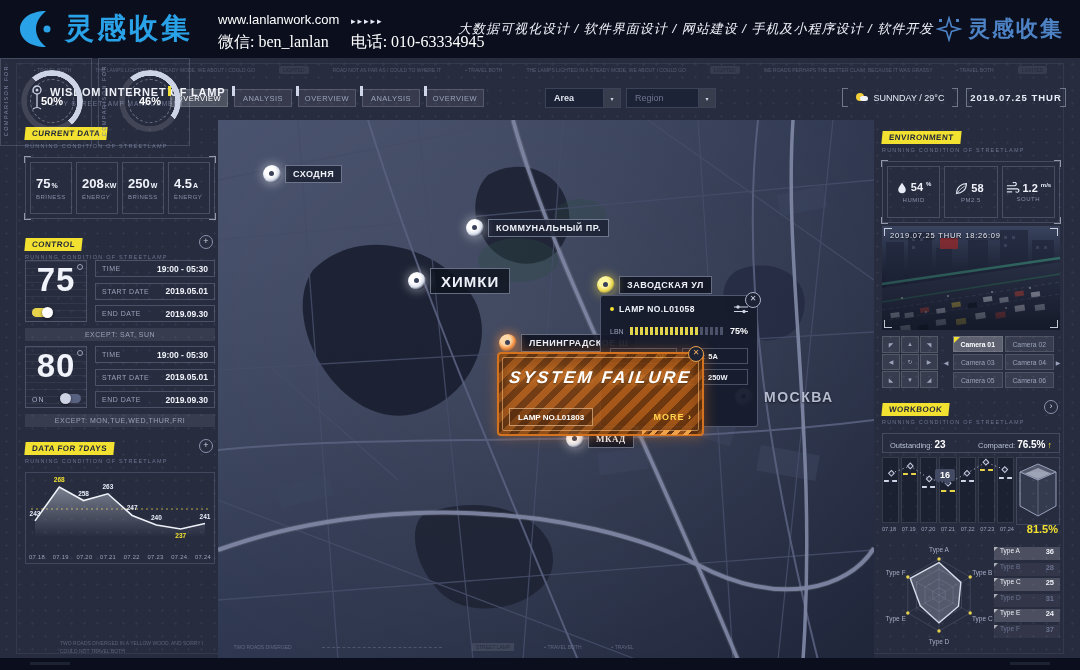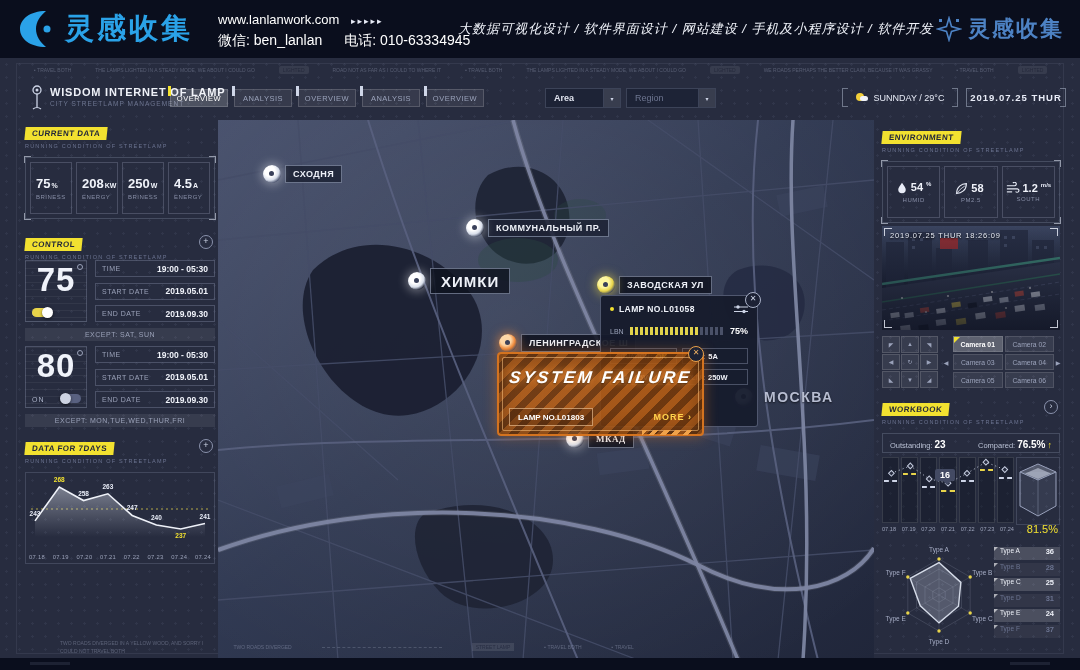--- a/index.html
+++ b/index.html
@@ -6,21 +6,21 @@
   #stage{position:relative;width:1080px;height:670px;overflow:hidden;
     font-family:"Liberation Sans","DejaVu Sans",sans-serif;color:#e8ecf7;
     background:#272c3f;}
   
   .banner{position:absolute;top:0;left:0;right:0;height:58px;background:#0a0e1d;z-index:50;}
   .logo-wrap{position:absolute;left:16px;top:9px;display:flex;align-items:center;}
   .logo-text{font-size:29px;font-weight:bold;color:#2aa2e8;letter-spacing:3px;margin-left:7px;}
   .contact{position:absolute;left:218px;top:10px;color:#fff;line-height:1.5;}
   .site-line{font-size:13px;}
   .arrows{font-size:9px;letter-spacing:2px;color:#e8ecf7;margin-left:8px;}
-  .wechat-line{font-size:14px;}
+  .wechat-line{font-size:16px;font-family:Liberation Serif, serif;}
   .wechat-line span{margin-right:18px;}
   .services{position:absolute;left:458px;top:20px;font-style:italic;font-size:13px;color:#f0f3fa;letter-spacing:1px;white-space:nowrap;}
   .collect{position:absolute;right:16px;top:14px;display:flex;align-items:center;gap:6px;color:#4d82c4;font-weight:bold;font-size:22px;letter-spacing:2px;}
   
   .dash{position:absolute;top:58px;left:0;right:0;bottom:0;background:#272c3f;
     background-image:radial-gradient(circle,rgba(175,185,215,0.07) 1px,transparent 1.3px);
     background-size:13px 13px;}
   .dash-frame{position:absolute;inset:5px 16px 16px 16px;border:1px solid rgba(170,180,210,0.10);pointer-events:none;}
   .decor-top{position:absolute;top:5px;left:34px;right:30px;height:14px;display:flex;gap:24px;align-items:center;font-size:5px;color:#aab2cc;opacity:.35;white-space:nowrap;overflow:hidden;}
   .decor-top .chip{background:rgba(255,255,255,.22);color:#1c2135;padding:1px 4px;border-radius:2px;}
@@ -186,21 +186,21 @@
   #wb-bars{position:absolute;left:0;top:0;width:132px;height:66px;display:flex;gap:2px;}
   .wb-col{position:relative;flex:1;border:1px solid rgba(255,255,255,0.12);background:rgba(10,14,26,0.35);}
   .wb-level{position:absolute;left:1px;right:1px;height:0;border-top:2px dashed #cdd4e6;}
   .wb-level.yellow{border-top-color:#e8d44a;}
   #wb-line{position:absolute;left:0;top:0;z-index:2;}
   .wb-tip{position:absolute;left:53px;top:12px;z-index:3;background:#434a63;border-radius:2px;color:#fff;font-size:9px;font-weight:bold;padding:1px 5px;}
   .wb-tip::after{content:"";position:absolute;left:8px;bottom:-4px;border:4px solid transparent;border-top-color:#434a63;border-bottom:none;}
   .wb-cube{position:absolute;right:0;top:0;width:42px;height:66px;border:1px solid rgba(160,170,195,0.22);display:flex;align-items:center;justify-content:center;}
   .wdates{position:relative;margin-top:3px;width:132px;display:flex;justify-content:space-between;}
   .wdates span{font-size:5.6px;color:#9aa1b8;}
-  .wb-pct{position:absolute;right:2px;bottom:-3px;font-size:11px;font-weight:normal;color:#f2e130;}
+  .wb-pct{position:absolute;right:2px;bottom:-3px;font-size:11px;font-weight:bold;color:#f2e130;}
   
   .p-radar{left:882px;top:487px;width:178px;height:104px;}
   #radar-wrap{position:absolute;left:0;top:0;width:112px;height:104px;}
   #radar-wrap .rlabel{position:absolute;transform:translate(-50%,-50%);font-size:6.5px;color:#a7aec6;white-space:nowrap;}
   .typelist{position:absolute;left:112px;top:2px;width:66px;display:flex;flex-direction:column;gap:2.5px;}
   .trow{position:relative;height:13px;display:flex;align-items:flex-start;justify-content:space-between;padding:0 6px;box-sizing:border-box;cursor:pointer;background:rgba(255,255,255,0.05);color:#6b7390;}
   .trow.hl{background:rgba(255,255,255,0.17);color:#eef1f8;}
   .trow::before{content:"";position:absolute;left:0;top:0;border:2.5px solid transparent;border-left-color:rgba(255,255,255,.6);border-top-color:rgba(255,255,255,.6);}
   .trow .tl{font-size:6.5px;}
   .trow .tv{font-size:7.5px;font-weight:bold;}
@@ -411,20 +411,34 @@
             <span>07.20</span>
             <span>07.21</span>
             <span>07.22</span>
             <span>07.23</span>
             <span>07.24</span>
             <span>07.24</span>
           </div>
       </div>
     </div>
 
+    <div class="p-comp">
+      <div class="compbox">
+        <span class="rot">COMPARISON FOR</span>
+        <div class="gauge" style="background: conic-gradient(from -40deg, rgb(205, 212, 230) 0deg, rgb(205, 212, 230) 50%, rgba(255, 255, 255, 0.12) 50%, rgba(255, 255, 255, 0.12) 100%);"></div>
+        <div class="gauge-dash"></div>
+        <div class="gauge-val">50%</div>
+      </div>
+      <div class="compbox">
+        <span class="rot">COMPARISON FOR</span>
+        <div class="gauge" style="background: conic-gradient(from -40deg, rgb(205, 212, 230) 0deg, rgb(205, 212, 230) 46%, rgba(255, 255, 255, 0.12) 46%, rgba(255, 255, 255, 0.12) 100%);"></div>
+        <div class="gauge-dash"></div>
+        <div class="gauge-val">46%</div>
+      </div>
+    </div>
 
     <div class="map">
       <svg class="bg" width="656" height="540" viewBox="0 0 656 540" preserveAspectRatio="none">
         <defs>
           <linearGradient id="mg" x1="0" y1="0" x2="1" y2="1">
             <stop offset="0" stop-color="#47506c"></stop>
               <stop offset="0.45" stop-color="#303952"></stop>
               <stop offset="1" stop-color="#20263a"></stop>
           </linearGradient>
           <radialGradient id="rg" cx="0.45" cy="0.38" r="0.75">

